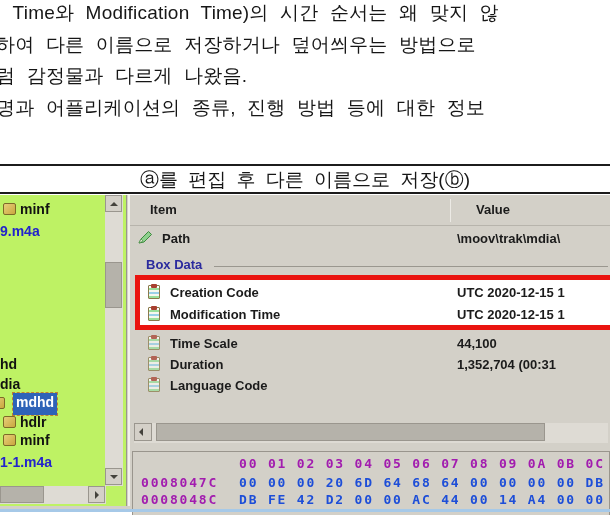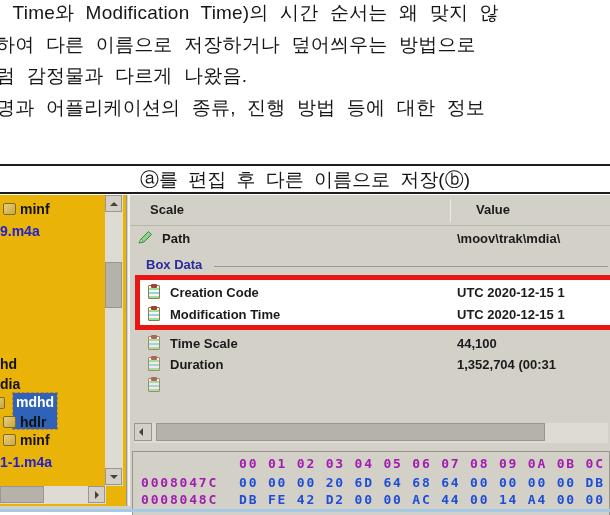--- a/index.html
+++ b/index.html
@@ -20,35 +20,35 @@
     border-top:2px solid #1c1c1c; border-bottom:2px solid #1c1c1c;
     text-align:center; font-size:19px; line-height:27px; color:#161616;
     word-spacing:5px;
   }
   
   .screen { position:absolute; top:195px; left:0; width:610px; height:317px; background:#d3d0c8; }
 
   
   .tree {
     position:absolute; left:0; top:0; width:127px; height:311px;
-    background:#eab308; border-right:1px solid #99958d;
+    background:#bef264; border-right:1px solid #99958d;
     font-size:14px; font-weight:bold; overflow:hidden;
   }
   .titem { position:absolute; left:0; height:18px; white-space:nowrap; cursor:default; }
   .titem .lbl { position:absolute; left:20px; top:0; }
   .titem .lbl.noicon { left:0; }
   .titem .lbl.blue { color:#2222cc; }
   .box-icon {
     position:absolute; left:3px; top:2px; width:13px; height:12px;
     background:linear-gradient(135deg,#e8cf7a,#c9a73f);
     border:1px solid #7d6a28; border-radius:2px;
   }
   .box-icon.cut { left:-8px; }
   .sel {
-    position:absolute; left:13px; top:-2px; padding:0 3px; height:36px; line-height:18px;
+    position:absolute; left:13px; top:-2px; padding:0 3px; height:22px; line-height:18px;
     background:#2e63b8; color:#ffffff; outline:1px dashed #c08030;
   }
   
   .vscroll { position:absolute; left:105px; top:0; width:18px; height:291px; background:#dedbd4; }
   .hscroll { position:absolute; left:0; top:291px; width:106px; height:18px; background:#dedbd4; }
   .sbtn { position:absolute; background:#d4d0c8; border:1px solid #9a968e; }
   .sthumb { position:absolute; background:#b5b2aa; border:1px solid #9a968e; }
   .tri { position:absolute; width:0; height:0; border:4px solid transparent; }
   .tri.up    { left:4px; top:6px;  border-bottom-color:#44423c; border-top-width:0; }
   .tri.down  { left:4px; top:6px;  border-top-color:#44423c;    border-bottom-width:0; }
@@ -160,21 +160,21 @@
     <div class="hscroll">
       <div class="sthumb" style="left:0;top:0;width:44px;height:17px;"></div>
       <div class="sbtn" style="left:88px;top:0;width:17px;height:17px;">
           <i class="tri right"></i>
         </div>
     </div>
   </div>
 
   <div class="rpanel">
     <div class="grid-header">
-      <span class="col-item">Scale</span>
+      <span class="col-item">Item</span>
       <span class="col-value">Value</span>
       <span class="col-div"></span>
     </div>
 
     <div class="redbox"></div>
 
     <div class="prow" style="top:34px;">
       <svg class="pencil-icon" width="15" height="15">
         <path d="M1 13 L3 9 L10.5 1.5 L13.5 4.5 L6 12 Z" fill="#8ed08e" stroke="#3d8a3d" stroke-width="1"></path>
         <path d="M1 13 L3 9 L5 11 Z" fill="#e8e8d8" stroke="#3d8a3d" stroke-width="0.6"></path>
@@ -207,20 +207,21 @@
     </div>
 
     <div class="prow" style="top:160px;">
       <span class="clip-icon dim"></span>
       <span class="plabel">Duration</span>
       <span class="pvalue">1,352,704 (00:31</span>
     </div>
 
     <div class="prow" style="top:181px;">
       <span class="clip-icon dim"></span>
+      <span class="plabel">Language Code</span>
       <span class="pvalue"></span>
     </div>
 
     <div class="hscroll2">
       <div class="sbtn" style="left:0;top:0;width:18px;height:18px;">
           <i class="tri left"></i>
         </div>
       <div class="sthumb" style="left:22px;top:0;width:389px;height:18px;"></div>
     </div>
 

